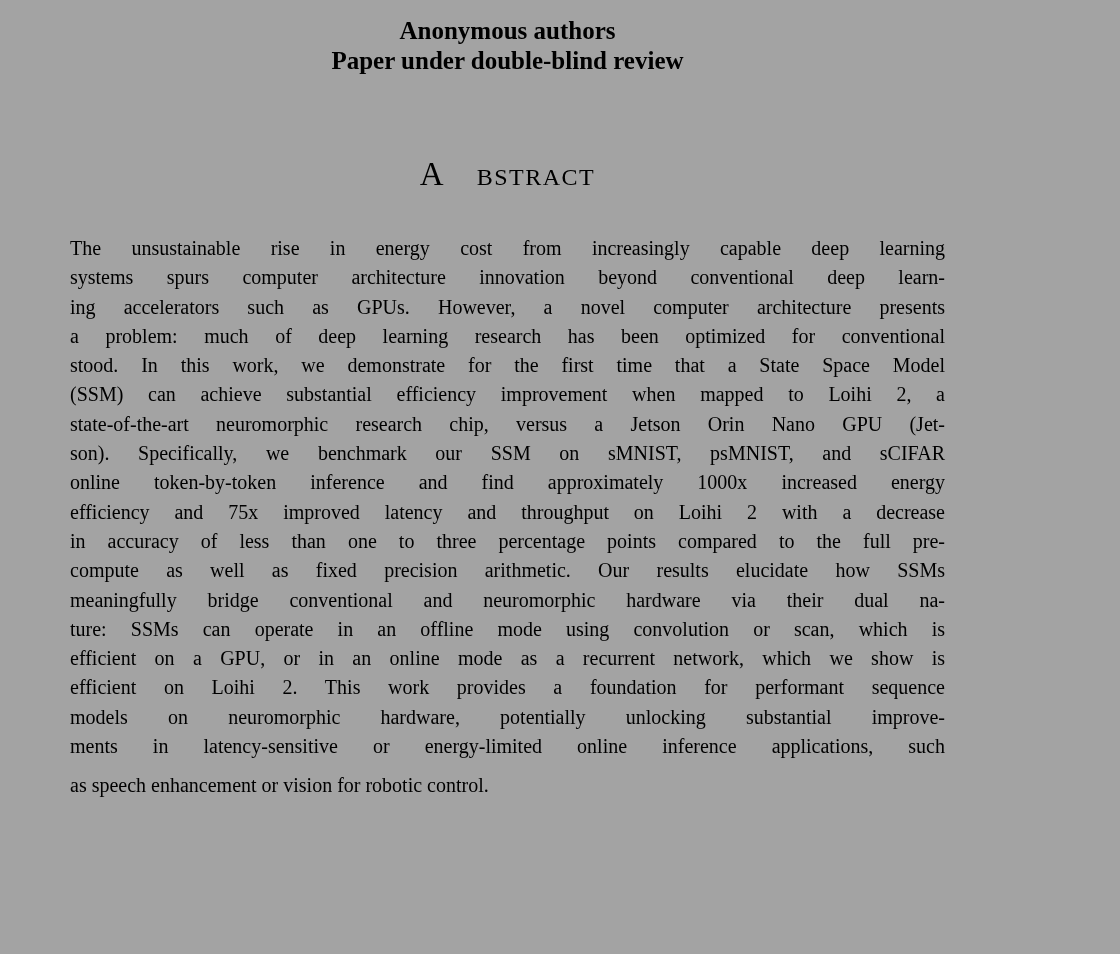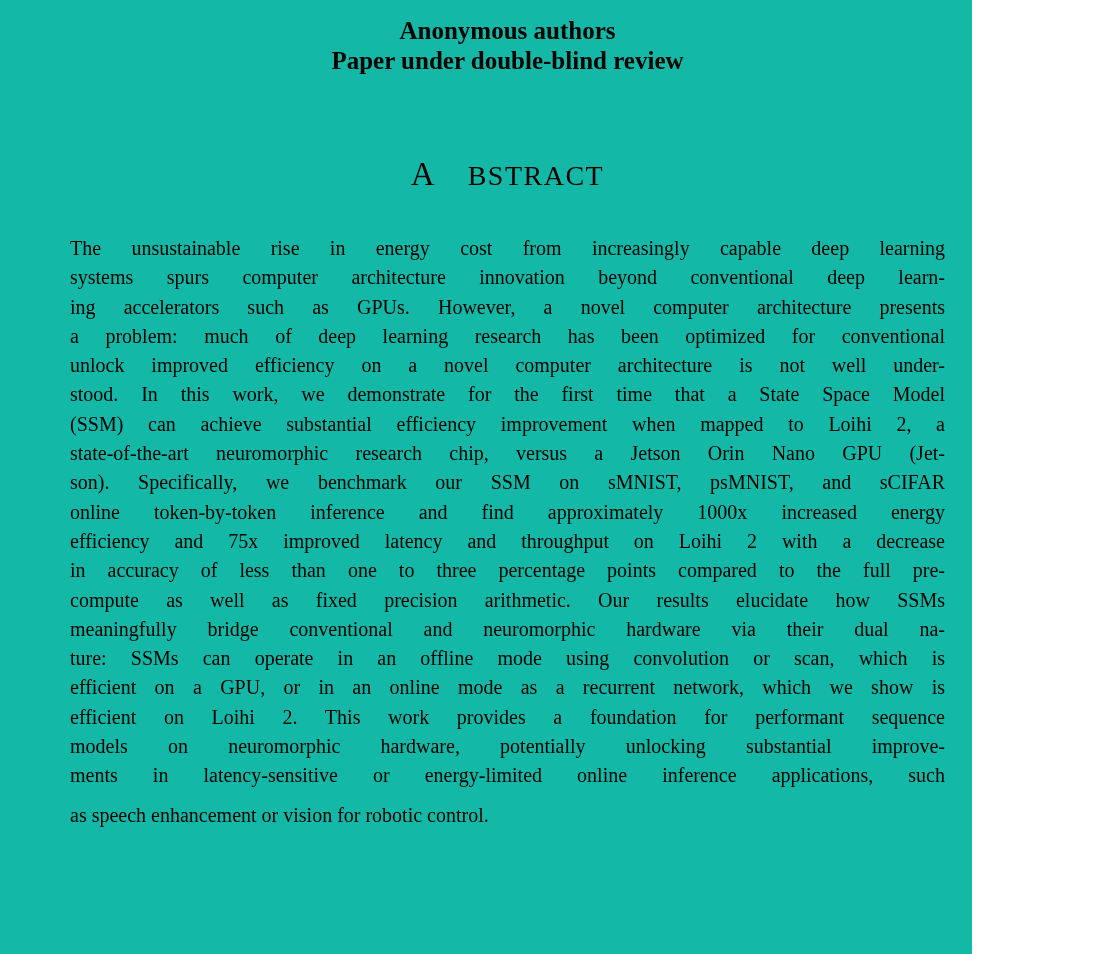--- a/index.html
+++ b/index.html
@@ -2,23 +2,23 @@
 <html><head>
 <meta charset="utf-8">
 <style>
   html, body {
     margin: 0;
     padding: 0;
     background: #ffffff;
   }
   .page {
     position: relative;
-    width: 972px;
+    width: 1120px;
     height: 954px;
-    background: #14b8a6;
+    background: #a3a3a3;
     color: #000000;
     font-family: "Liberation Serif", "DejaVu Serif", serif;
     overflow: hidden;
     text-decoration: underline;
   }
   .author-block {
     position: absolute;
     left: 70px;
     top: 16px;
     width: 875px;
@@ -34,21 +34,21 @@
     width: 875px;
     margin: 0;
     text-align: center;
     font-weight: normal;
   }
   .sc-initial {
     font-size: 33px;
     letter-spacing: 1px;
   }
   .sc-rest {
-    font-size: 28px;
+    font-size: 24px;
     letter-spacing: 1.5px;
     margin-left: 32px;
   }
   .abstract-body {
     position: absolute;
     left: 70px;
     top: 234px;
     width: 875px;
     font-size: 20px;
     line-height: 29.3px;
@@ -73,21 +73,20 @@
     <div>Paper under double-blind review</div>
   </header>
 
   <h2 class="abstract-heading"><span class="sc-initial">A</span><span class="sc-rest">BSTRACT</span></h2>
 
   <div class="abstract-body">
       <div class="abs-line">The unsustainable rise in energy cost from increasingly capable deep learning</div>
       <div class="abs-line">systems spurs computer architecture innovation beyond conventional deep learn-</div>
       <div class="abs-line">ing accelerators such as GPUs. However, a novel computer architecture presents</div>
       <div class="abs-line">a problem: much of deep learning research has been optimized for conventional</div>
-      <div class="abs-line">unlock improved efficiency on a novel computer architecture is not well under-</div>
       <div class="abs-line">stood. In this work, we demonstrate for the first time that a State Space Model</div>
       <div class="abs-line">(SSM) can achieve substantial efficiency improvement when mapped to Loihi 2, a</div>
       <div class="abs-line">state-of-the-art neuromorphic research chip, versus a Jetson Orin Nano GPU (Jet-</div>
       <div class="abs-line">son). Specifically, we benchmark our SSM on sMNIST, psMNIST, and sCIFAR</div>
       <div class="abs-line">online token-by-token inference and find approximately 1000x increased energy</div>
       <div class="abs-line">efficiency and 75x improved latency and throughput on Loihi 2 with a decrease</div>
       <div class="abs-line">in accuracy of less than one to three percentage points compared to the full pre-</div>
       <div class="abs-line">compute as well as fixed precision arithmetic. Our results elucidate how SSMs</div>
       <div class="abs-line">meaningfully bridge conventional and neuromorphic hardware via their dual na-</div>
       <div class="abs-line">ture: SSMs can operate in an offline mode using convolution or scan, which is</div>

